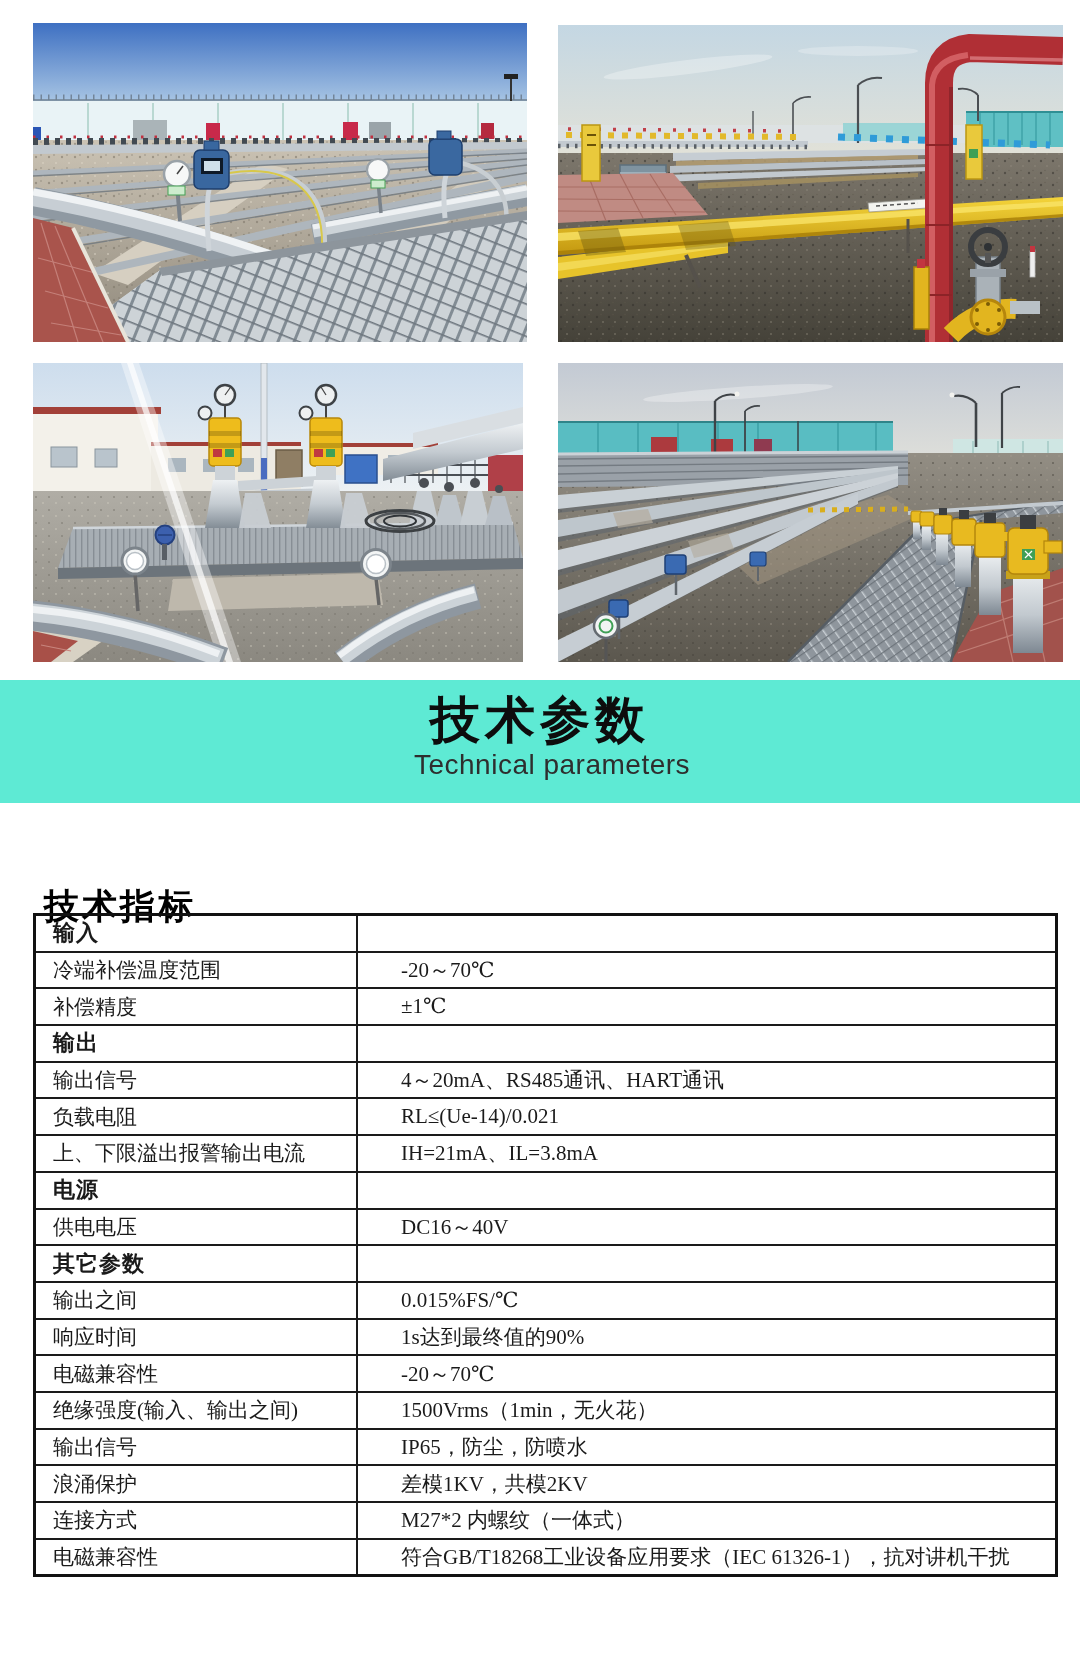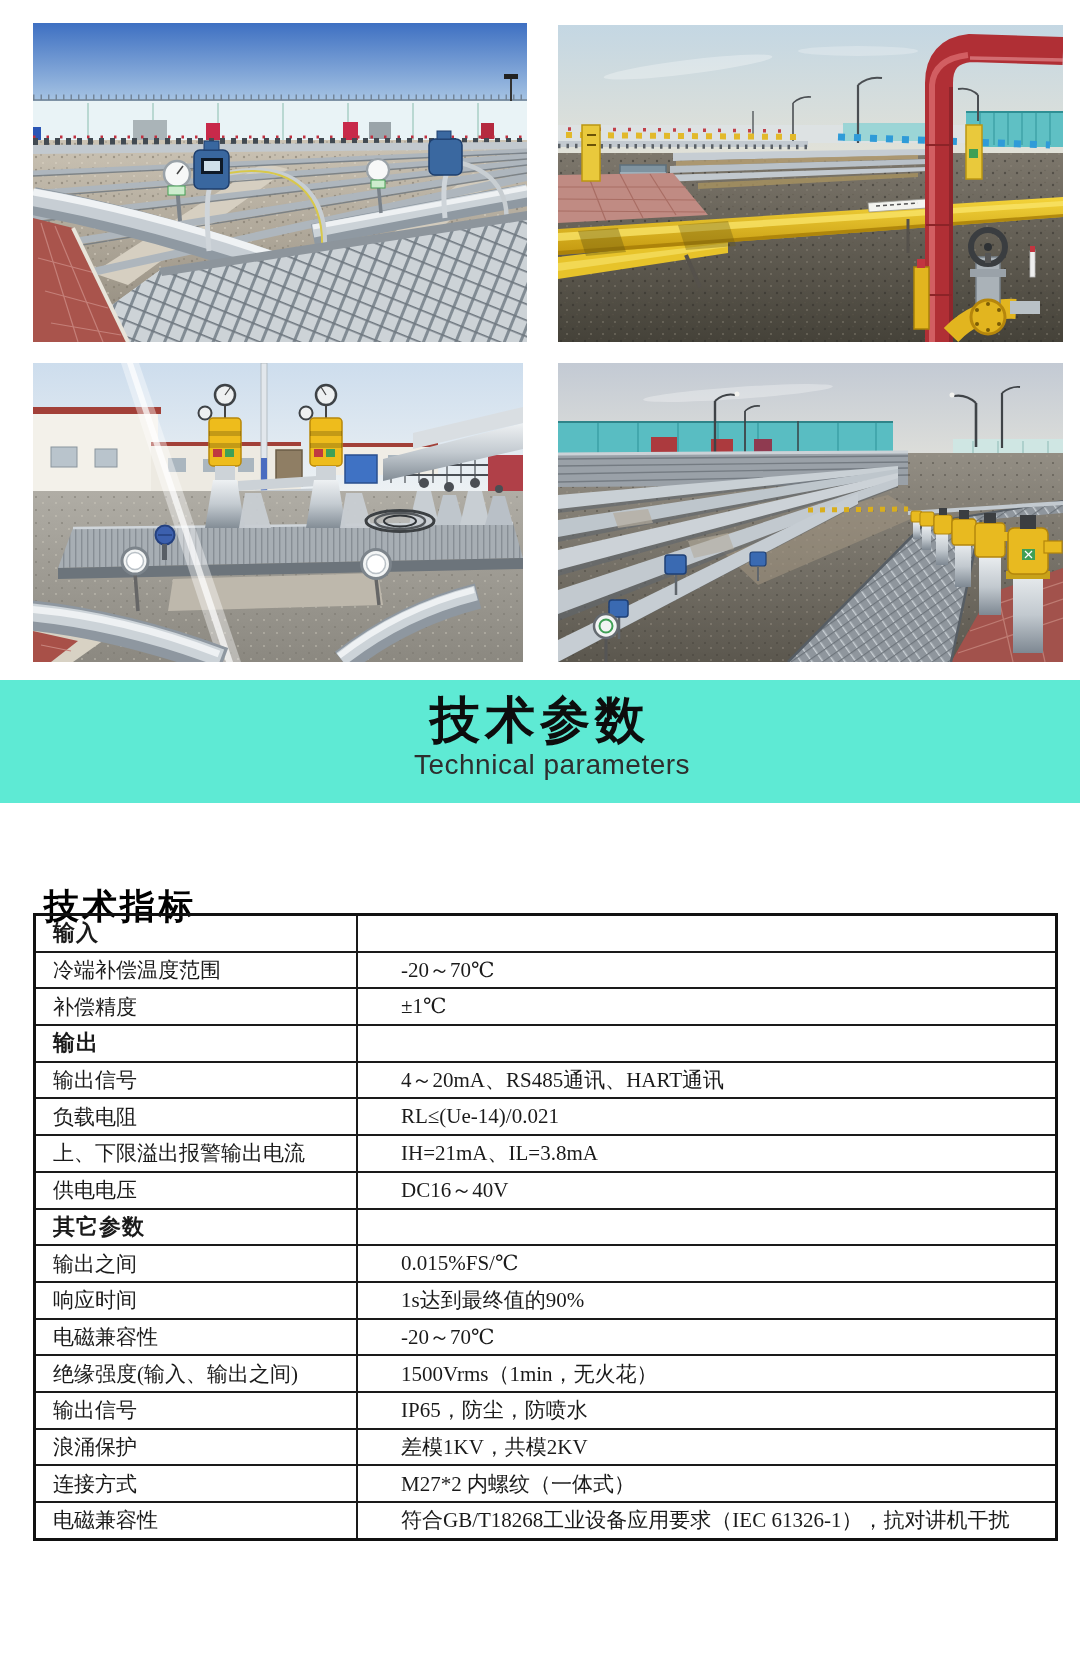--- a/index.html
+++ b/index.html
@@ -611,20 +611,24 @@
           <td class="value">4～20mA、RS485通讯、HART通讯</td>
         </tr>
         <tr class="data">
           <td class="label">负载电阻</td>
           <td class="value">RL≤(Ue-14)/0.021</td>
         </tr>
         <tr class="data">
           <td class="label">上、下限溢出报警输出电流</td>
           <td class="value">IH=21mA、IL=3.8mA</td>
         </tr>
+        <tr class="section">
+          <td class="label">电源</td>
+          <td class="value"></td>
+        </tr>
         <tr class="data">
           <td class="label">供电电压</td>
           <td class="value">DC16～40V</td>
         </tr>
         <tr class="section">
           <td class="label">其它参数</td>
           <td class="value"></td>
         </tr>
         <tr class="data">
           <td class="label">输出之间</td>

